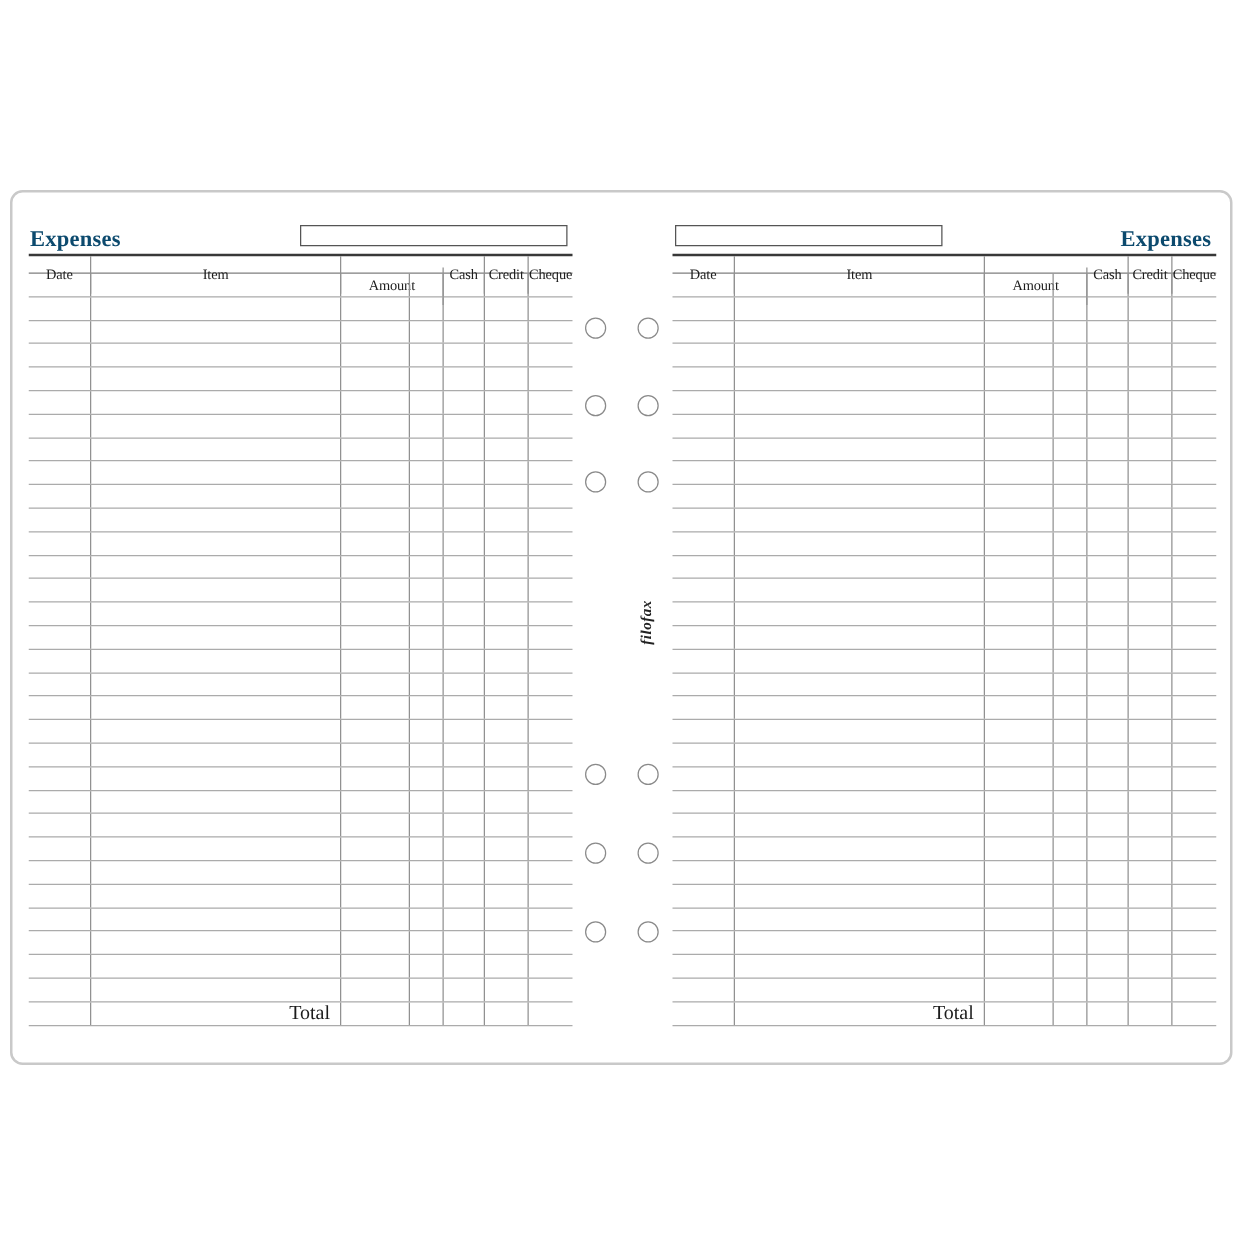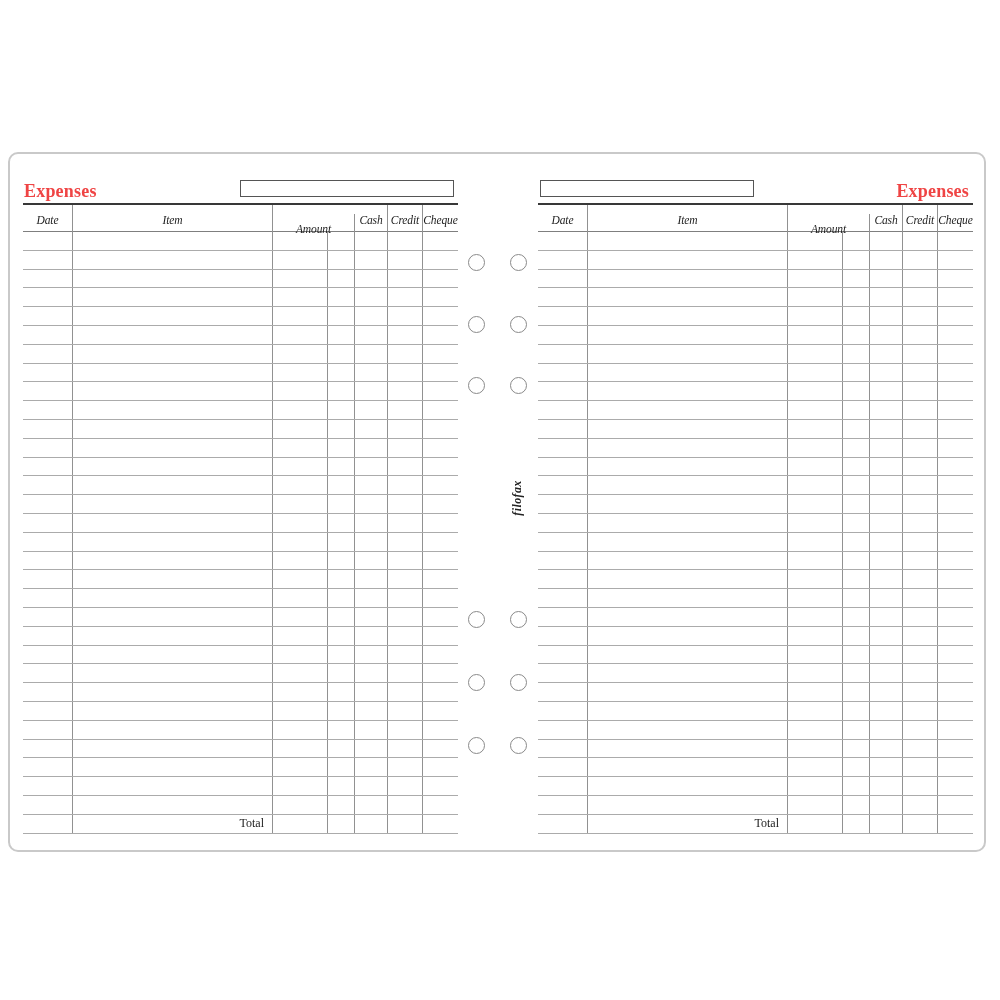--- a/index.html
+++ b/index.html
@@ -26,49 +26,48 @@
 
   
   .page{position:absolute;top:178px;width:435px;}
   .page-left{left:23px;}
   .page-right{left:538px;}
 
   .page-head{position:relative;height:25px;}
   .title{
     position:absolute;bottom:3px;left:1px;
     font:700 18px/1 "Liberation Serif", serif;
-    letter-spacing:.2px;color:#ef4444;
+    letter-spacing:.2px;color:#0c4a6e;
   }
   .page-right .title{left:auto;right:4px;}
   .entry-box{
     position:absolute;top:2px;right:4px;width:214px;height:17px;
     border:1.5px solid var(--box-border);background:#fff;
   }
   .page-right .entry-box{right:auto;left:2px;}
 
   
   .thead,.row{display:grid;grid-template-columns:50px 200px 55px 27px 33px 35px 1fr;}
   .thead{
-    height:29px;border-top:2px solid var(--heading-rule);
+    height:16px;border-top:2px solid var(--heading-rule);
     border-bottom:1px solid var(--header-underline);
     align-items:center;
-    font-style:italic;
   }
   .hcell{
     font-size:11.5px;letter-spacing:-.1px;text-align:center;
     white-space:nowrap;height:100%;display:flex;align-items:center;justify-content:center;
   }
   .hcell.span2{grid-column:3 / span 2;margin-top:18px;}
   .hc-r{border-right:1px solid var(--grid-vertical);}
   .row{height:18.81px;border-bottom:1px solid var(--grid-horizontal);}
   .cell{height:100%;}
   .c0,.c1,.c2,.c3,.c4,.c5{border-right:1px solid var(--grid-vertical);}
   .total-cell{
     display:flex;align-items:center;justify-content:flex-end;
-    padding-right:8px;font-size:12px;
+    padding-right:8px;font-size:16px;
   }
 
   
   .gutter{position:absolute;inset:0;pointer-events:none;}
   .hole{
     position:absolute;width:17px;height:17px;border-radius:50%;
     border:1.4px solid var(--hole-ring);background:#fff;
   }
   .brand-logo{
     position:absolute;left:517px;top:498px;

